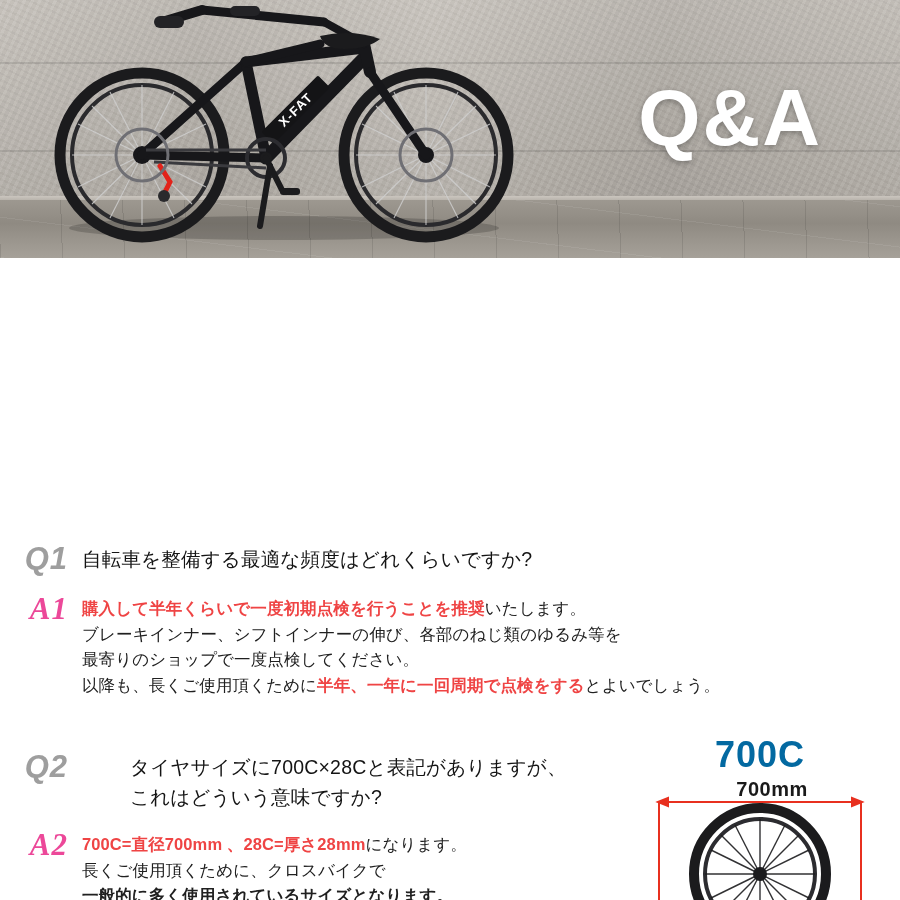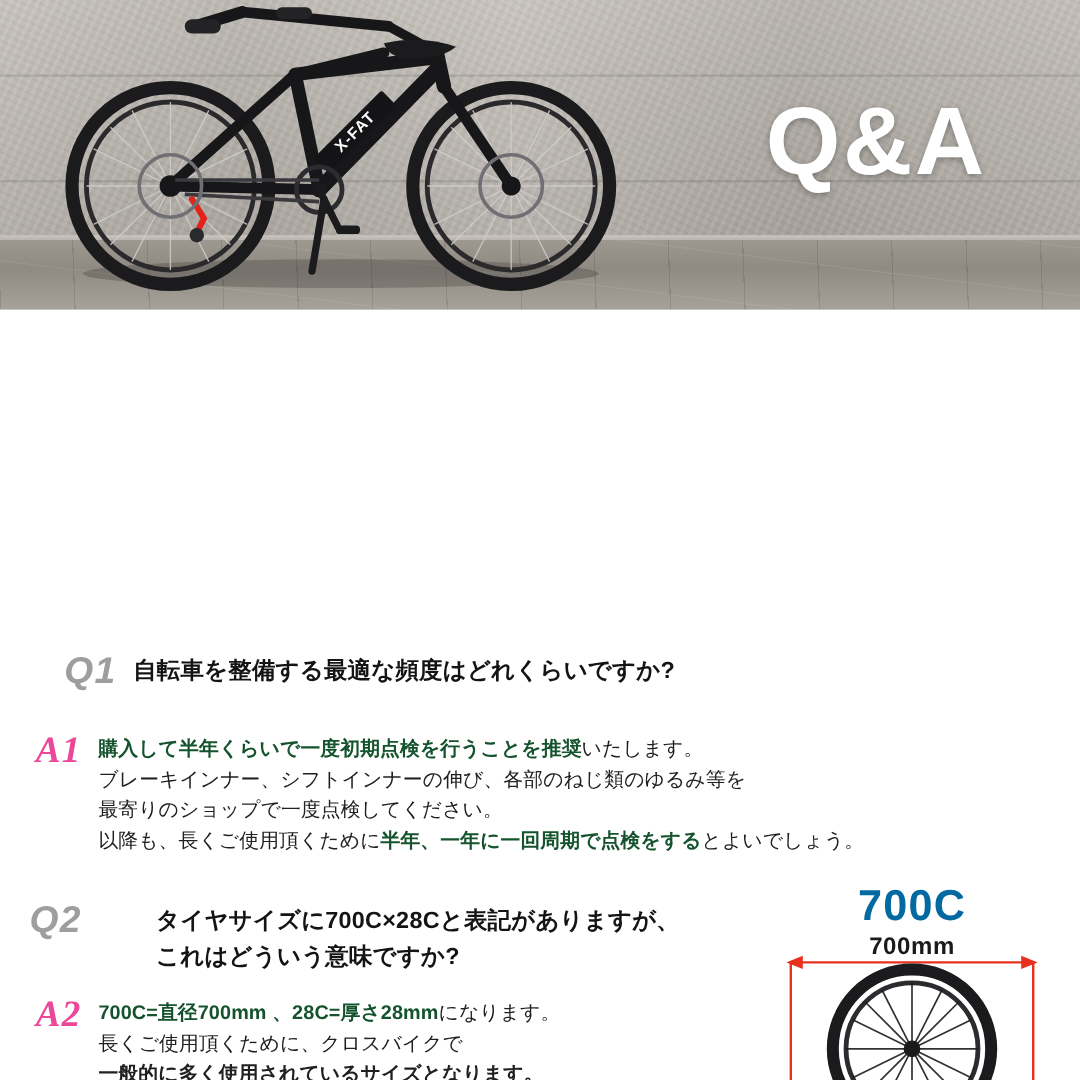--- a/index.html
+++ b/index.html
@@ -123,44 +123,44 @@
     letter-spacing: 1px;
     font-family: "Liberation Sans", "DejaVu Sans", sans-serif;
     user-select: none;
   }
   .marker.a { color: #ec4899; font-family: Liberation Serif, serif; }
 
   .qtext {
     flex: 1 1 auto;
     font-size: 19.5px;
     line-height: 30px;
-    font-weight: bold;
+    font-weight: normal;
     color: #141414;
     letter-spacing: 0.2px;
     padding-top: 2px;
   }
   .qtext .line { display: block; white-space: nowrap; }
 
   .atext {
     flex: 1 1 auto;
     font-size: 16.5px;
     line-height: 25.5px;
     color: #202020;
     letter-spacing: 0.1px;
     padding-top: 4px;
   }
   .atext .line { display: block; white-space: nowrap; }
 
   .red { color: #e8301f; }
   .bold { font-weight: bold; }
-  .red.bold { color: #14532d; font-weight: bold; }
+  .red.bold { color: #ef4444; font-weight: bold; }
 
   
   #q1 { position: absolute; left: 0; top: 284px; width: 900px; }
-  #q1 .row.q { margin-bottom: 32px; padding-left: 29px; }
+  #q1 .row.q { margin-bottom: 16px; }
   #q2 { position: absolute; left: 0; top: 492px; width: 900px; }
   #q2 .row.q { margin-bottom: 16px; gap: 48px; }
 
   
   .wheel-fig {
     position: absolute;
     right: 20px;
     top: 478px;
     width: 240px;
     height: 200px;
@@ -172,21 +172,21 @@
     width: 240px;
     text-align: center;
     font-size: 36px;
     line-height: 38px;
     font-weight: bold;
     color: #0369a1;
     letter-spacing: 1px;
   }
   .wheel-dim {
     position: absolute;
-    left: 0;
+    left: 12px;
     top: 42px;
     width: 240px;
     text-align: center;
     font-size: 20px;
     line-height: 22px;
     font-weight: bold;
     color: #1a1a1a;
     letter-spacing: 0.5px;
   }
   .wheel-svg {

